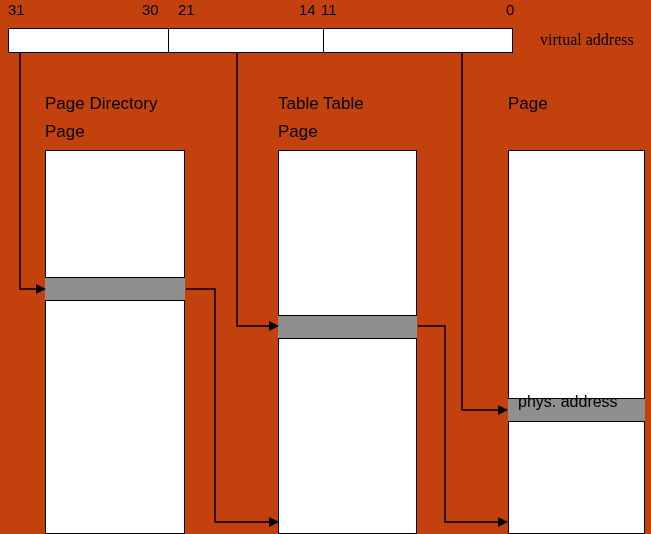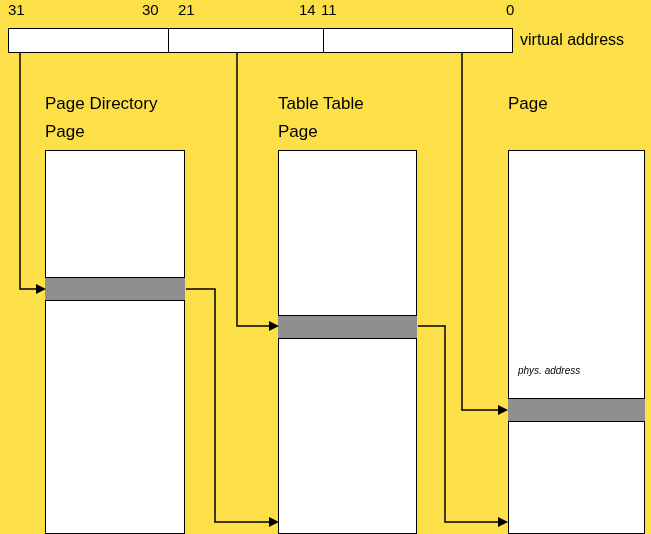--- a/index.html
+++ b/index.html
@@ -6,21 +6,21 @@
     margin: 0;
     padding: 0;
     background: #ffffff;
     font-family: "Liberation Sans", sans-serif;
     color: #000000;
   }
   .canvas {
     position: relative;
     width: 651px;
     height: 534px;
-    background: #fde047;
+    background: #c2410c;
     overflow: hidden;
   }
   .bit {
     position: absolute;
     top: 1px;
     font-size: 15px;
     white-space: nowrap;
   }
   .va-box {
     position: absolute;
@@ -33,24 +33,25 @@
   }
   .va-divider {
     position: absolute;
     top: 0;
     width: 1px;
     height: 100%;
     background: #000;
   }
   .va-label {
     position: absolute;
-    left: 520px;
+    left: 540px;
     top: 31px;
     font-size: 16px;
     white-space: nowrap;
+    font-family: Liberation Serif, serif;
   }
   .page-title {
     position: absolute;
     top: 90px;
     text-align: left;
     font-size: 17px;
     line-height: 28px;
   }
   .page-box {
     position: absolute;
@@ -62,24 +63,23 @@
   .hl-row {
     position: absolute;
     height: 22px;
     border-top: 1px solid #000;
     border-bottom: 1px solid #000;
     background: #8f8f8f;
   }
   .phys-label {
     position: absolute;
     left: 518px;
-    top: 365px;
-    font-size: 10px;
+    top: 393px;
+    font-size: 16px;
     white-space: nowrap;
-    font-style: italic;
   }
   .arrows {
     position: absolute;
     left: 0;
     top: 0;
     pointer-events: none;
   }
 </style>
 </head>
 <body>

